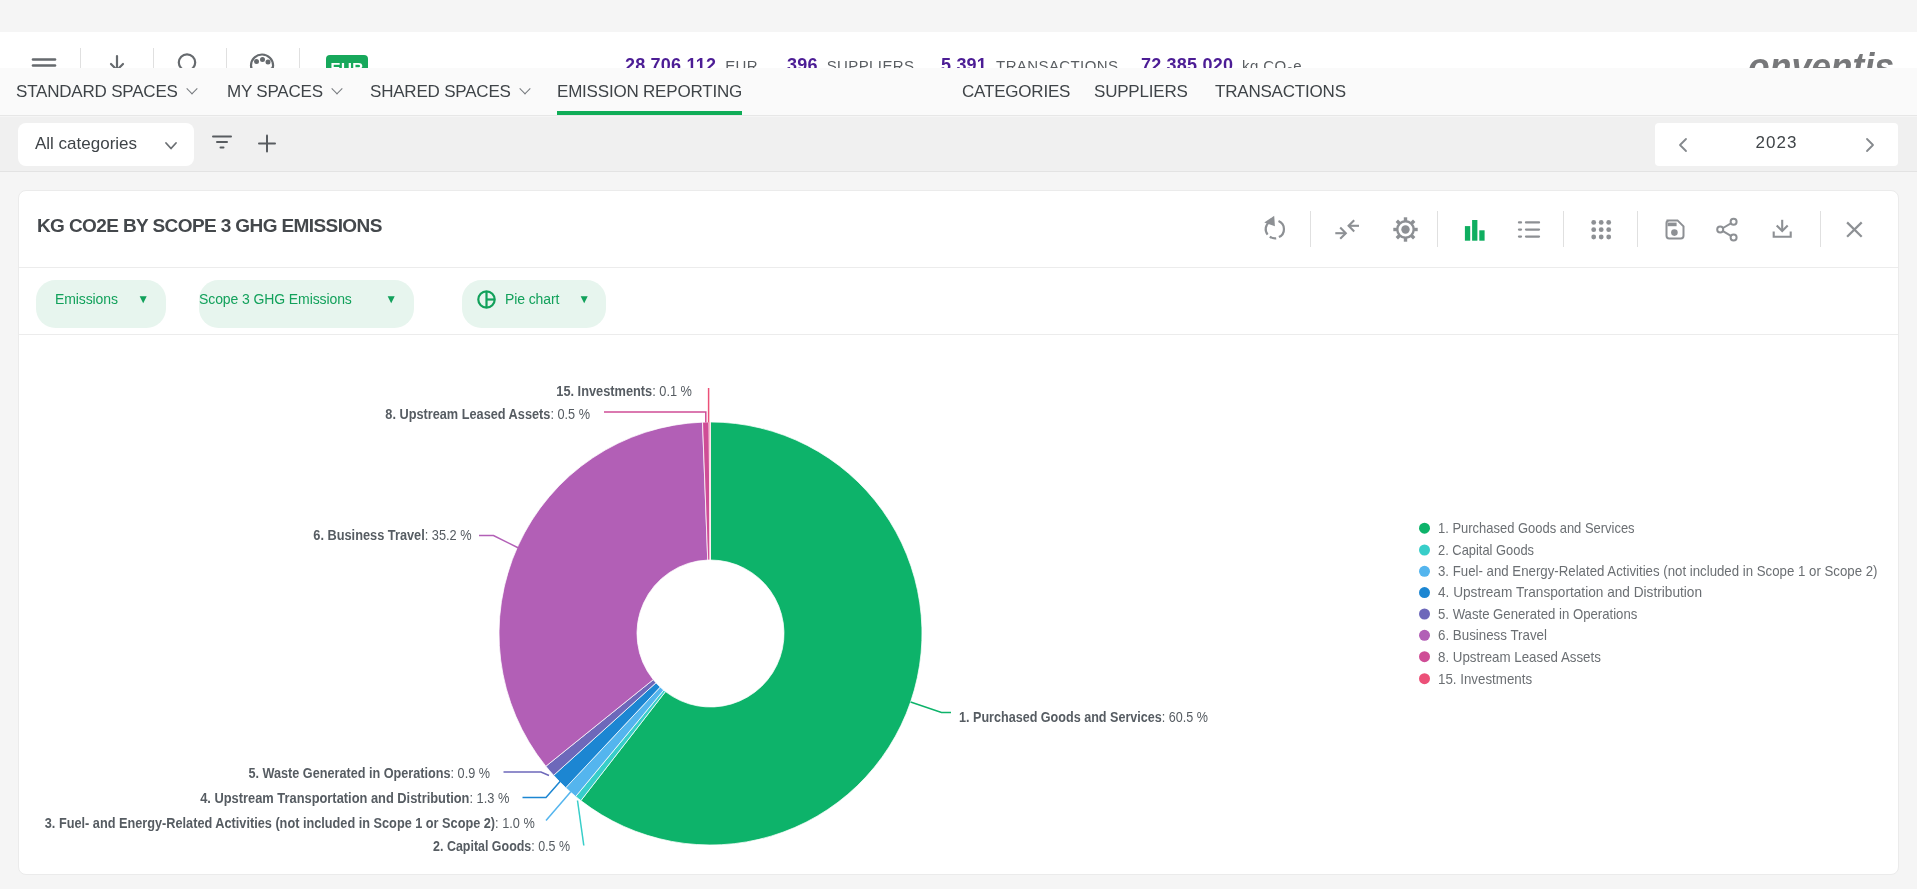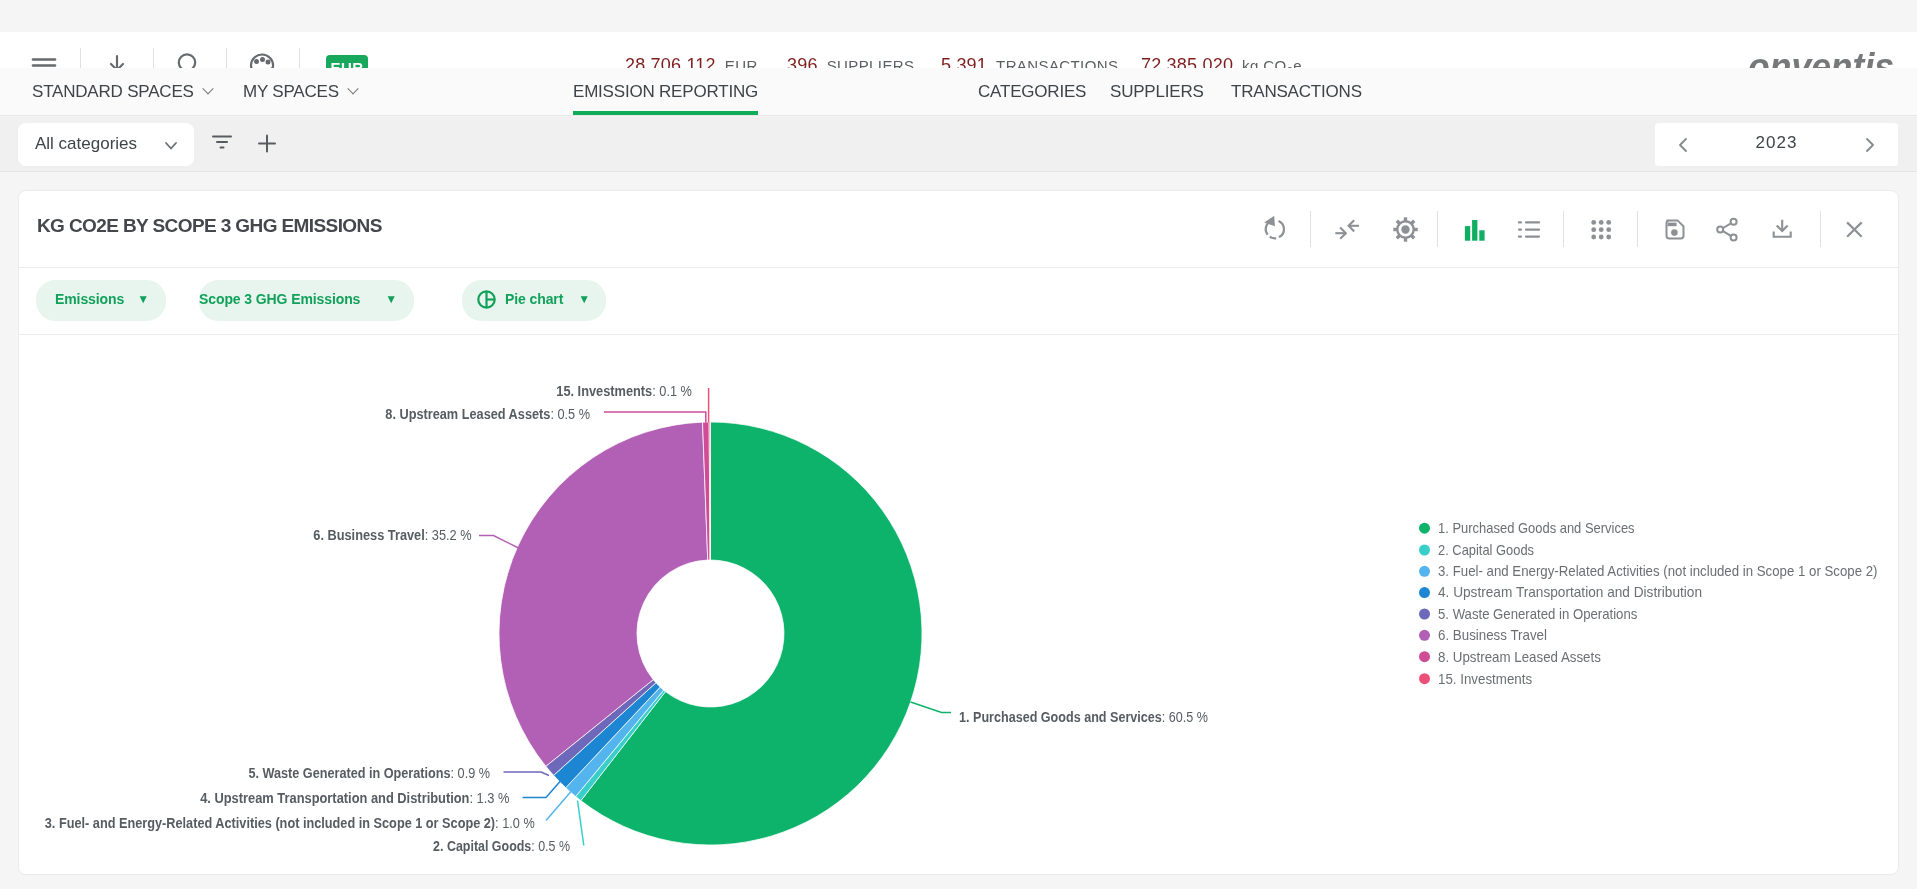--- a/index.html
+++ b/index.html
@@ -4,34 +4,34 @@
 <style>
 * { margin:0; padding:0; box-sizing:border-box; }
 html,body { width:1917px; height:889px; overflow:hidden; background:#f5f5f5;
   font-family:"Liberation Sans", sans-serif; }
 .hdr { position:absolute; left:0; top:0; width:1917px; height:68px; background:#fff;
   border-bottom:1px solid #e4e4e4;margin-top:32px; }
 .sep { position:absolute; top:16px; width:1px; height:36px; background:#e0e0e0; }
 .nav { position:absolute; left:0; top:68px; width:1917px; height:48px; background:#fafafa;
   border-bottom:1px solid #e7e7e7; }
 .nav-item { position:absolute; top:0; height:47px; line-height:47px; font-size:17px;
-  color:#3f4448; letter-spacing:-0.2px; white-space:nowrap;margin-left:16px; }
+  color:#3f4448; letter-spacing:-0.2px; white-space:nowrap; }
 .nav-chev { display:inline-block; width:8px; height:8px; border-left:1.8px solid #75797d; border-bottom:1.8px solid #75797d; transform:rotate(-45deg) translate(3px,-3px); margin-left:10px; }
 .fbar { position:absolute; left:0; top:117px; width:1917px; height:55px; background:#f0f0f0;
   border-bottom:1px solid #e3e3e3; }
 .card { position:absolute; left:18px; top:190px; width:1881px; height:685px; background:#fff;
   border:1px solid #ebebeb; border-radius:8px; }
 .ctitle { position:absolute; left:37px; top:215px; font-size:19px; font-weight:bold;
   color:#44484c; letter-spacing:-0.6px; }
 .chdr-b { position:absolute; left:19px; top:267px; width:1879px; height:1px; background:#ececec; }
 .pills-b { position:absolute; left:19px; top:334px; width:1879px; height:1px; background:#ececec; }
-.pill { position:absolute; top:280px; height:41px; background:#e7f5ee; border-radius:19.5px;
-  font-size:14px; font-weight:bold; color:#12a15b; line-height:39px; letter-spacing:-0.1px; text-align:left; }
+.pill { position:absolute; top:280px; height:48px; background:#e7f5ee; border-radius:19.5px;
+  font-size:14px; font-weight:normal; color:#12a15b; line-height:39px; letter-spacing:-0.1px; text-align:left; }
 .conj { position:absolute; top:292px; font-size:13px; font-weight:bold; color:#75797d;padding-left:47px; }
-.statnum { font-weight:normal; color:#7f1d1d; font-size:18px; letter-spacing:0.2px;}
+.statnum { font-weight:bold; color:#4c1d95; font-size:18px; letter-spacing:0.2px;}
 .statlab { color:#5a5e62; font-size:15px; letter-spacing:0.4px;}
 svg text { font-family:"Liberation Sans", sans-serif; }
 </style>
 </head>
 <body>
 
 <div class="hdr">
   <svg width="1917" height="68" style="position:absolute;left:0;top:0">
 
     <g stroke="#666a6e" stroke-width="2.6" stroke-linecap="round">
@@ -78,20 +78,21 @@
   </div>
 
   <svg width="170" height="50" style="position:absolute;left:1740px;top:8px">
       <text x="8" y="39.5" font-size="38" font-weight="bold" font-style="italic" fill="#77787a" textLength="146" lengthAdjust="spacingAndGlyphs">onventis</text>
     </svg>
 </div>
 
 <div class="nav">
   <div class="nav-item" style="left:16px">STANDARD SPACES<span class="nav-chev"></span></div>
   <div class="nav-item" style="left:227px">MY SPACES<span class="nav-chev"></span></div>
+  <div class="nav-item" style="left:370px">SHARED SPACES<span class="nav-chev"></span></div>
   <div class="nav-item" style="left:557px">EMISSION REPORTING
     <div style="position:absolute;left:0;bottom:0;width:185px;height:4px;background:#10ad58"></div>
   </div>
   <div class="nav-item" style="left:962px">CATEGORIES</div>
   <div class="nav-item" style="left:1094px">SUPPLIERS</div>
   <div class="nav-item" style="left:1215px">TRANSACTIONS</div>
 </div>
 
 <div class="fbar">
   <div style="position:absolute;left:18px;top:6px;width:176px;height:43px;background:#fff;border-radius:8px;">

